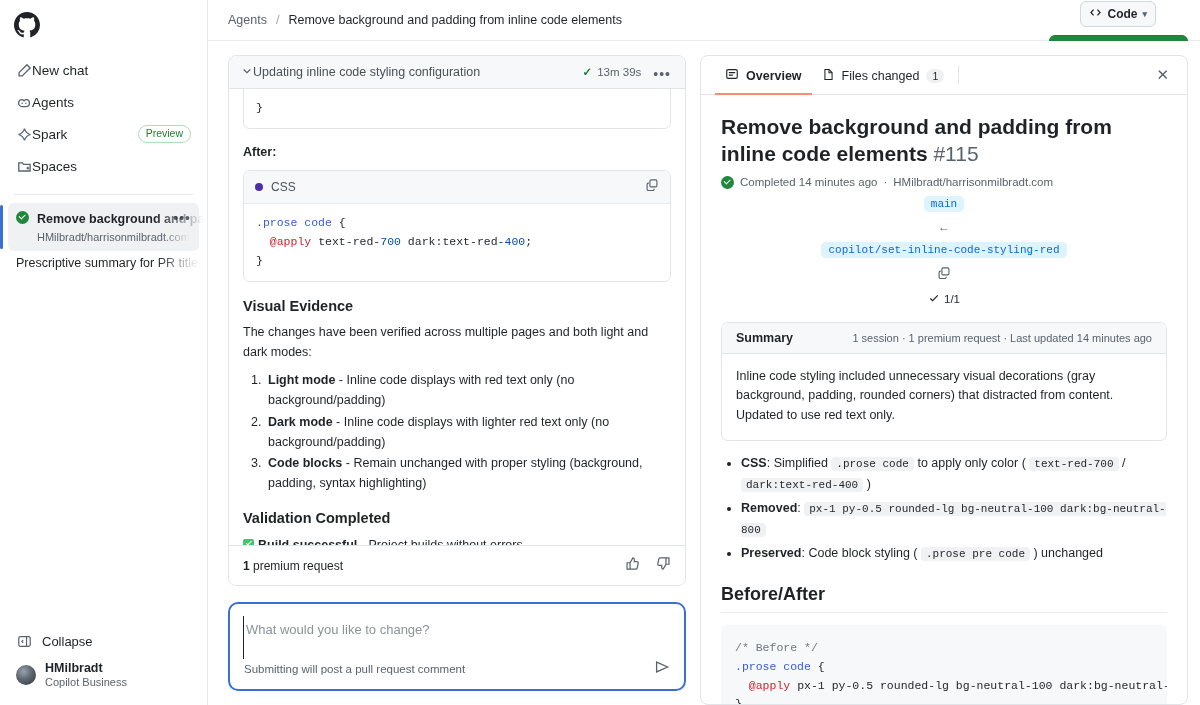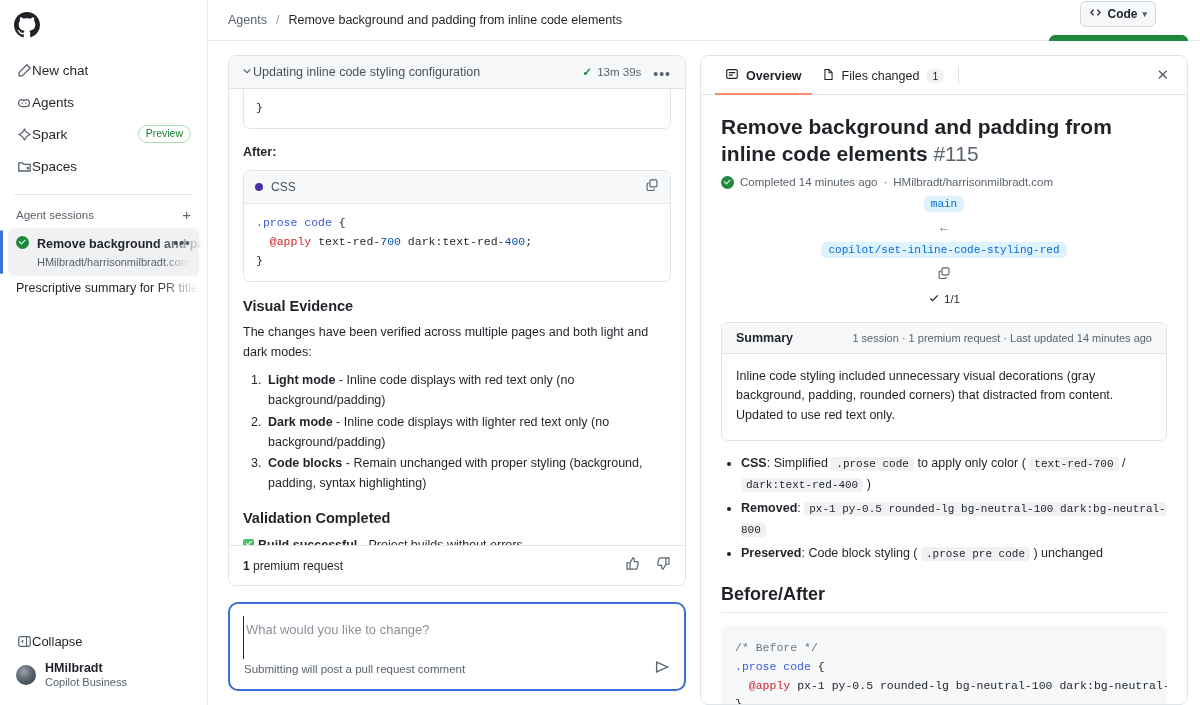--- a/index.html
+++ b/index.html
@@ -82,21 +82,21 @@
   .chat-item {
     margin: 0 8px; padding: 5px 8px; border-radius: 6px;
     font-size: 12.5px; color: #1f2328; cursor: pointer;
     white-space: nowrap; overflow: hidden;
     -webkit-mask-image: linear-gradient(to right, #000 78%, transparent 100%);
     mask-image: linear-gradient(to right, #000 78%, transparent 100%);
   }
 
   .sb-footer { margin-top: auto; padding: 0 8px 10px; }
   .collapse-row {
-    display: flex; align-items: center; 
+    display: flex; align-items: center; gap: 10px;
     padding: 6px 8px; font-size: 13px; color: #1f2328; cursor: pointer; border-radius: 6px;
   }
   .user-row { display: flex; align-items: center; gap: 9px; padding: 6px 8px; cursor: pointer; border-radius: 6px; }
   .avatar {
     width: 20px; height: 20px; border-radius: 50%; flex: 0 0 20px;
     background: radial-gradient(circle at 38% 32%, #9aa3ad 0%, #5d666f 45%, #2f3640 100%);
   }
   .user-name { font-size: 12.5px; font-weight: bold; color: #1f2328; line-height: 1.15; }
   .user-plan { font-size: 11px; color: #59636e; line-height: 1.2; }
 
@@ -309,24 +309,20 @@
             <path d="M1.9 4.2h4l1.2 1.5h6.9v7.1H1.9V4.2Z"></path>
             <path d="M11.6 8.2v3M10.1 9.7h3"></path>
           </svg>
         </span>
         <span class="sb-label">Spaces</span>
       </div>
     </nav>
 
     <div class="sb-divider"></div>
 
-    <div class="sb-section-head">
-      <span>Agent sessions</span>
-      <span class="plus-btn">+</span>
-    </div>
 
     <div class="session-item">
       <span class="dot-check"></span>
       <span class="session-text">
         <span class="session-title">Remove background and pa</span>
         <span class="session-sub">HMilbradt/harrisonmilbradt.com</span>
       </span>
       <span class="ellipsis-btn">•••</span>
     </div>
 

